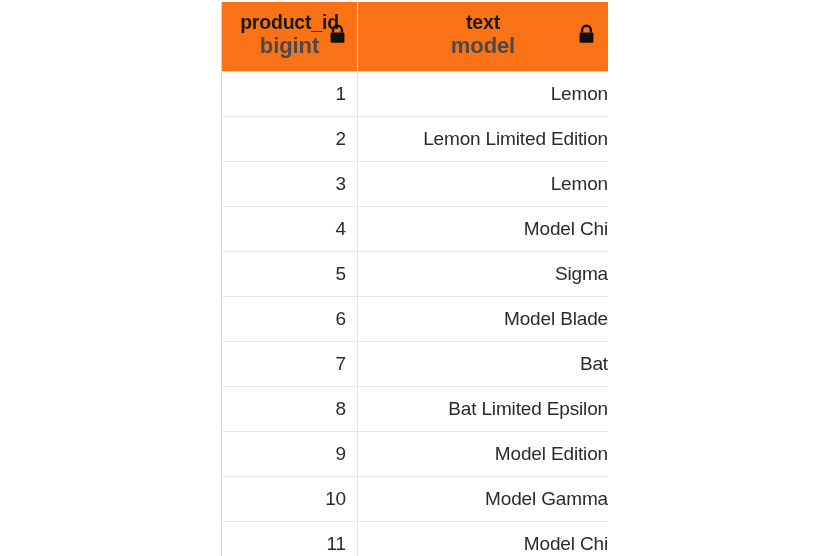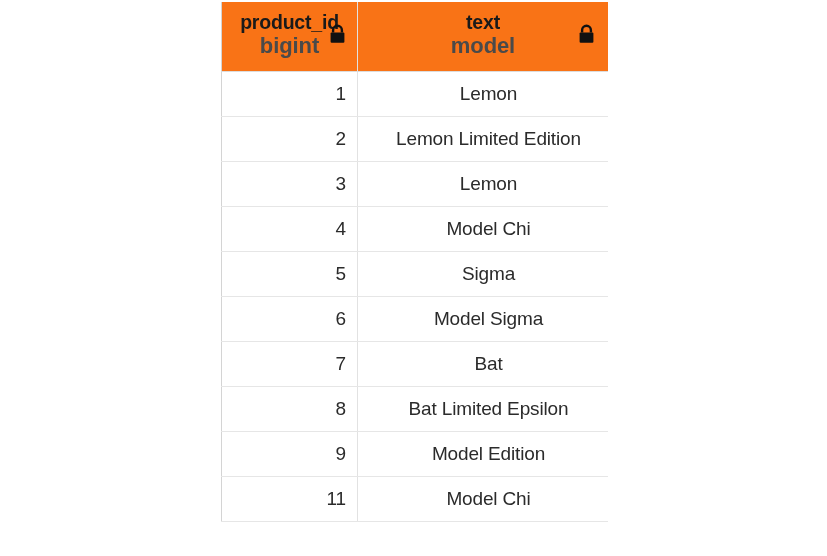--- a/index.html
+++ b/index.html
@@ -99,21 +99,21 @@
     overflow: hidden;
     white-space: nowrap;
   }
   td.cell-id {
     text-align: right;
     padding-right: 11px;
     border-left: 1px solid #d4d4d4;
     border-right: 1px solid #e2e2e2;
   }
   td.cell-model {
-    text-align: center;
+    text-align: right;
     padding-left: 11px;
   }
 </style>
 </head>
 <body>
 
 <div id="grid-wrap">
   <table class="data-grid">
     <thead>
       <tr class="grid-header-row">
@@ -163,33 +163,37 @@
         <tr class="grid-row">
           <td class="grid-cell cell-id">4</td>
           <td class="grid-cell cell-model">Model Chi</td>
         </tr>
         <tr class="grid-row">
           <td class="grid-cell cell-id">5</td>
           <td class="grid-cell cell-model">Sigma</td>
         </tr>
         <tr class="grid-row">
           <td class="grid-cell cell-id">6</td>
-          <td class="grid-cell cell-model">Model Sigma</td>
+          <td class="grid-cell cell-model">Model Blade</td>
         </tr>
         <tr class="grid-row">
           <td class="grid-cell cell-id">7</td>
           <td class="grid-cell cell-model">Bat</td>
         </tr>
         <tr class="grid-row">
           <td class="grid-cell cell-id">8</td>
           <td class="grid-cell cell-model">Bat Limited Epsilon</td>
         </tr>
         <tr class="grid-row">
           <td class="grid-cell cell-id">9</td>
           <td class="grid-cell cell-model">Model Edition</td>
         </tr>
         <tr class="grid-row">
+          <td class="grid-cell cell-id">10</td>
+          <td class="grid-cell cell-model">Model Gamma</td>
+        </tr>
+        <tr class="grid-row">
           <td class="grid-cell cell-id">11</td>
           <td class="grid-cell cell-model">Model Chi</td>
         </tr>
       </tbody>
   </table>
 </div>
 
 </body></html>

